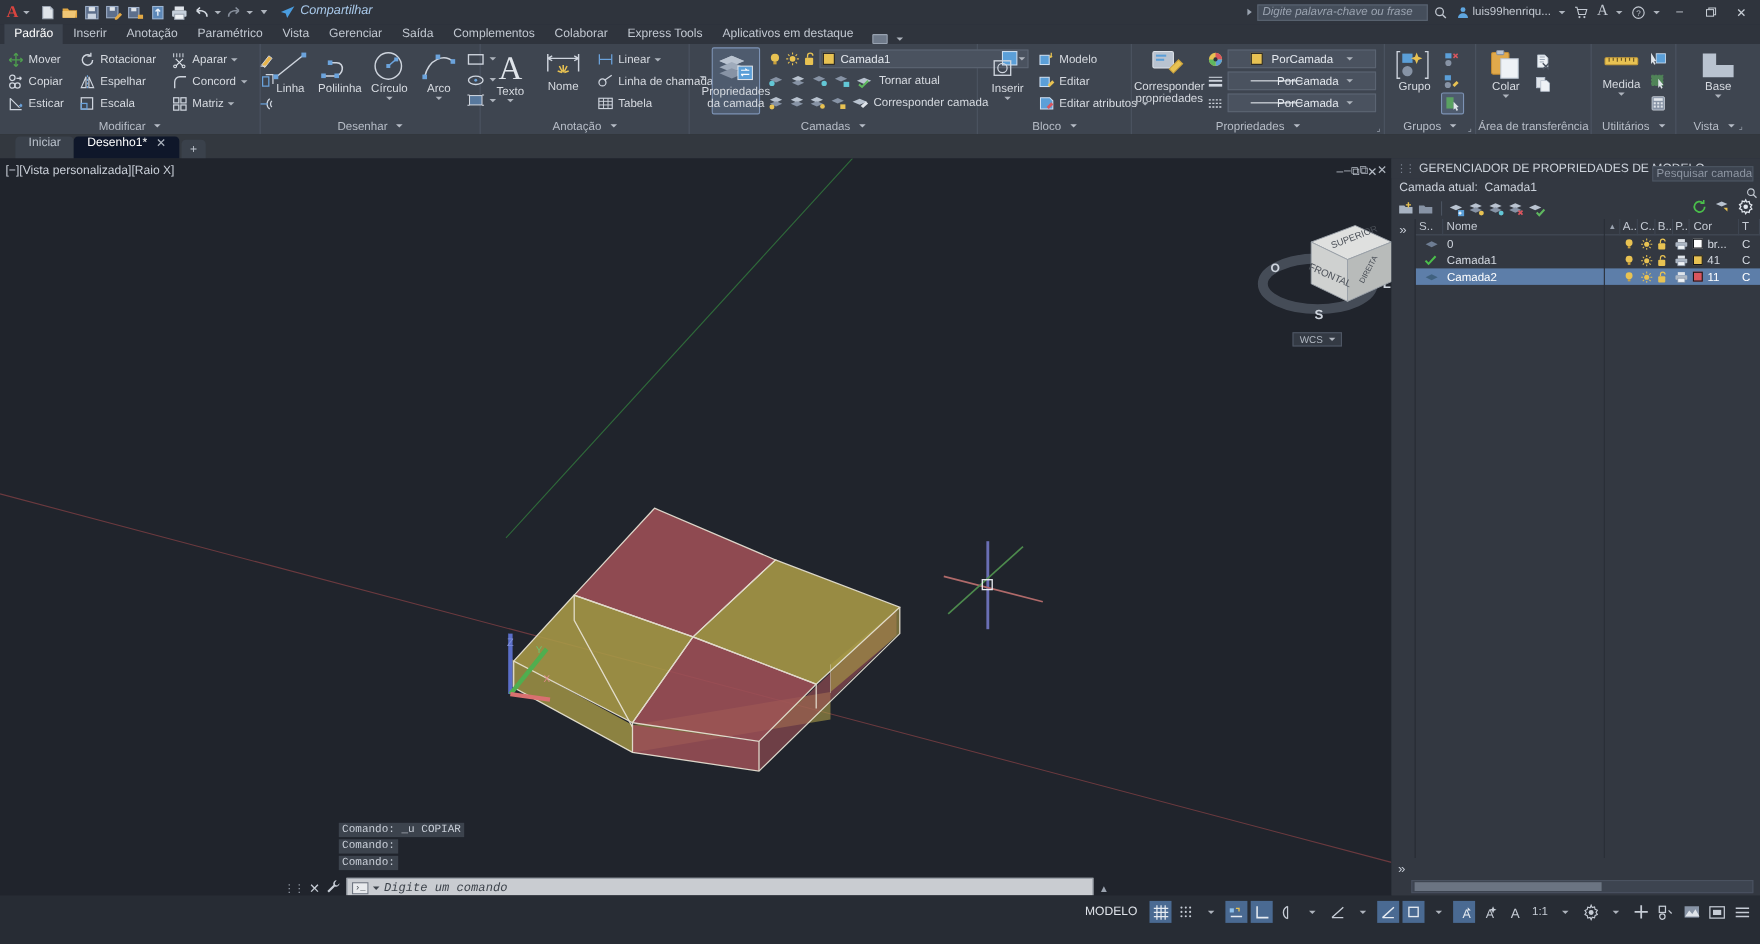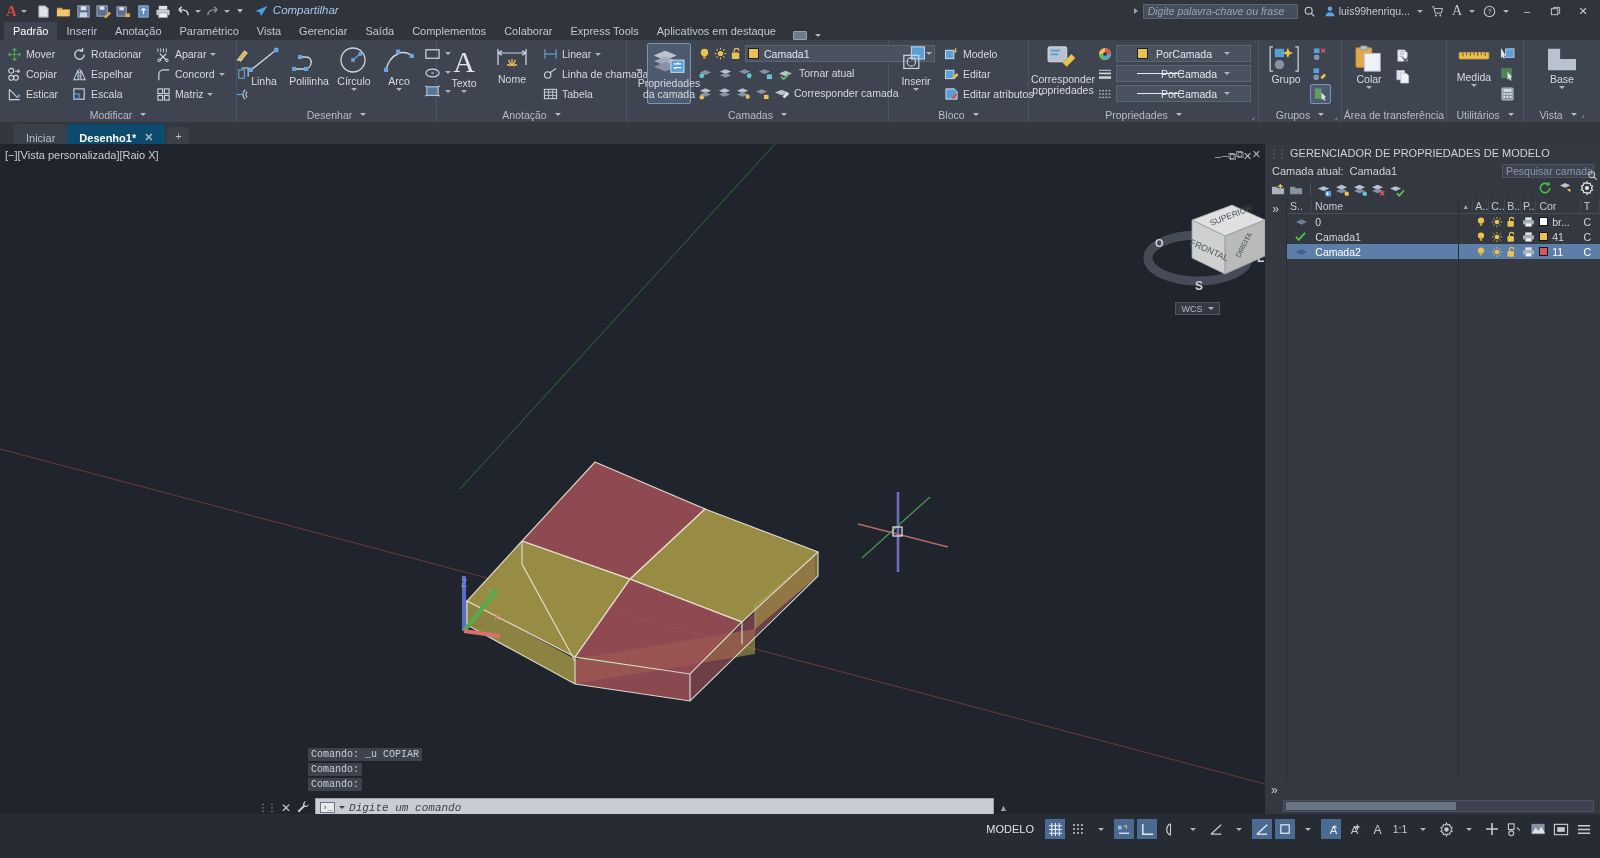--- a/index.html
+++ b/index.html
@@ -90,25 +90,25 @@
 
   .hl-btn{ background:#4e5b6e; border:1px solid #7d93b5; border-radius:2px; }
   .expander{ position:absolute; right:3px; bottom:1px; font-size:8px; color:#99a1ad;}
 
   
   .filetabs{
     position:absolute; left:0; top:122px; width:1600px; height:22px;
     background:#33383f; display:flex; align-items:flex-end; padding-left:14px; gap:0px;
   }
   .ftab{
-    height:20px; display:flex; align-items:flex-end; gap:8px; padding:0 12px;
+    height:20px; display:flex; align-items:flex-start; gap:8px; padding:0 12px;
     background:#3a414b; color:#b9c0ca; font-size:11px;
     border-top-left-radius:4px; border-top-right-radius:4px;
   }
-  .ftab.active{ background:#0c4a6e; color:#ffffff; font-weight:bold;margin-top:36px; }
+  .ftab.active{ background:#0f172a; color:#ffffff; font-weight:normal;margin-top:36px; }
   .ftab .x{ color:#aab1bc; font-size:11px; }
   .ftab-plus{ height:17px; width:22px; display:flex;align-items:center;justify-content:center;
     background:#3a414b; color:#b9c0ca; border-top-left-radius:4px;border-top-right-radius:4px; margin-left:2px;}
 
   
   .canvas{
     position:absolute; left:0; top:144px; width:1265px; height:670px;
     background:#20242c; overflow:hidden;
   }
   .vplabel{ position:absolute; left:5px; top:5px; font-size:11px; color:#c9cfd8;}
@@ -174,21 +174,21 @@
   .lpm-title{
     height:18px; display:flex; align-items:center; gap:5px; padding-left:4px;
     background:#333841; color:#cdd3dc; font-size:11px;
   }
   .grip{ letter-spacing:-2px; color:#7d8593; font-size:10px;}
   .lpm-cur{
     height:18px; display:flex; align-items:center; padding-left:7px; gap:6px;
     color:#cdd3dc; font-size:11px;
   }
   .lpm-search{
-    position:absolute; right:6px; top:20px; width:92px; height:14px;
+    position:absolute; right:6px; top:7px; width:92px; height:14px;
     background:#3d4450; border:1px solid #4d5562; color:#8d95a2; font-size:10.5px;
     display:flex; align-items:center; padding-left:3px;
   }
   .lpm-tools{
     height:19px; display:flex; align-items:center; gap:3px; padding-left:6px; position:relative;
   }
   .lpm-tools .sep{ width:1px;height:13px;background:#4b5360; margin:0 3px;}
   .lpm-tools-right{ position:absolute; right:6px; top:1px; display:flex; align-items:center; gap:7px;}
 
   .lpm-body{ flex:1; display:flex; position:relative; overflow:hidden; }

